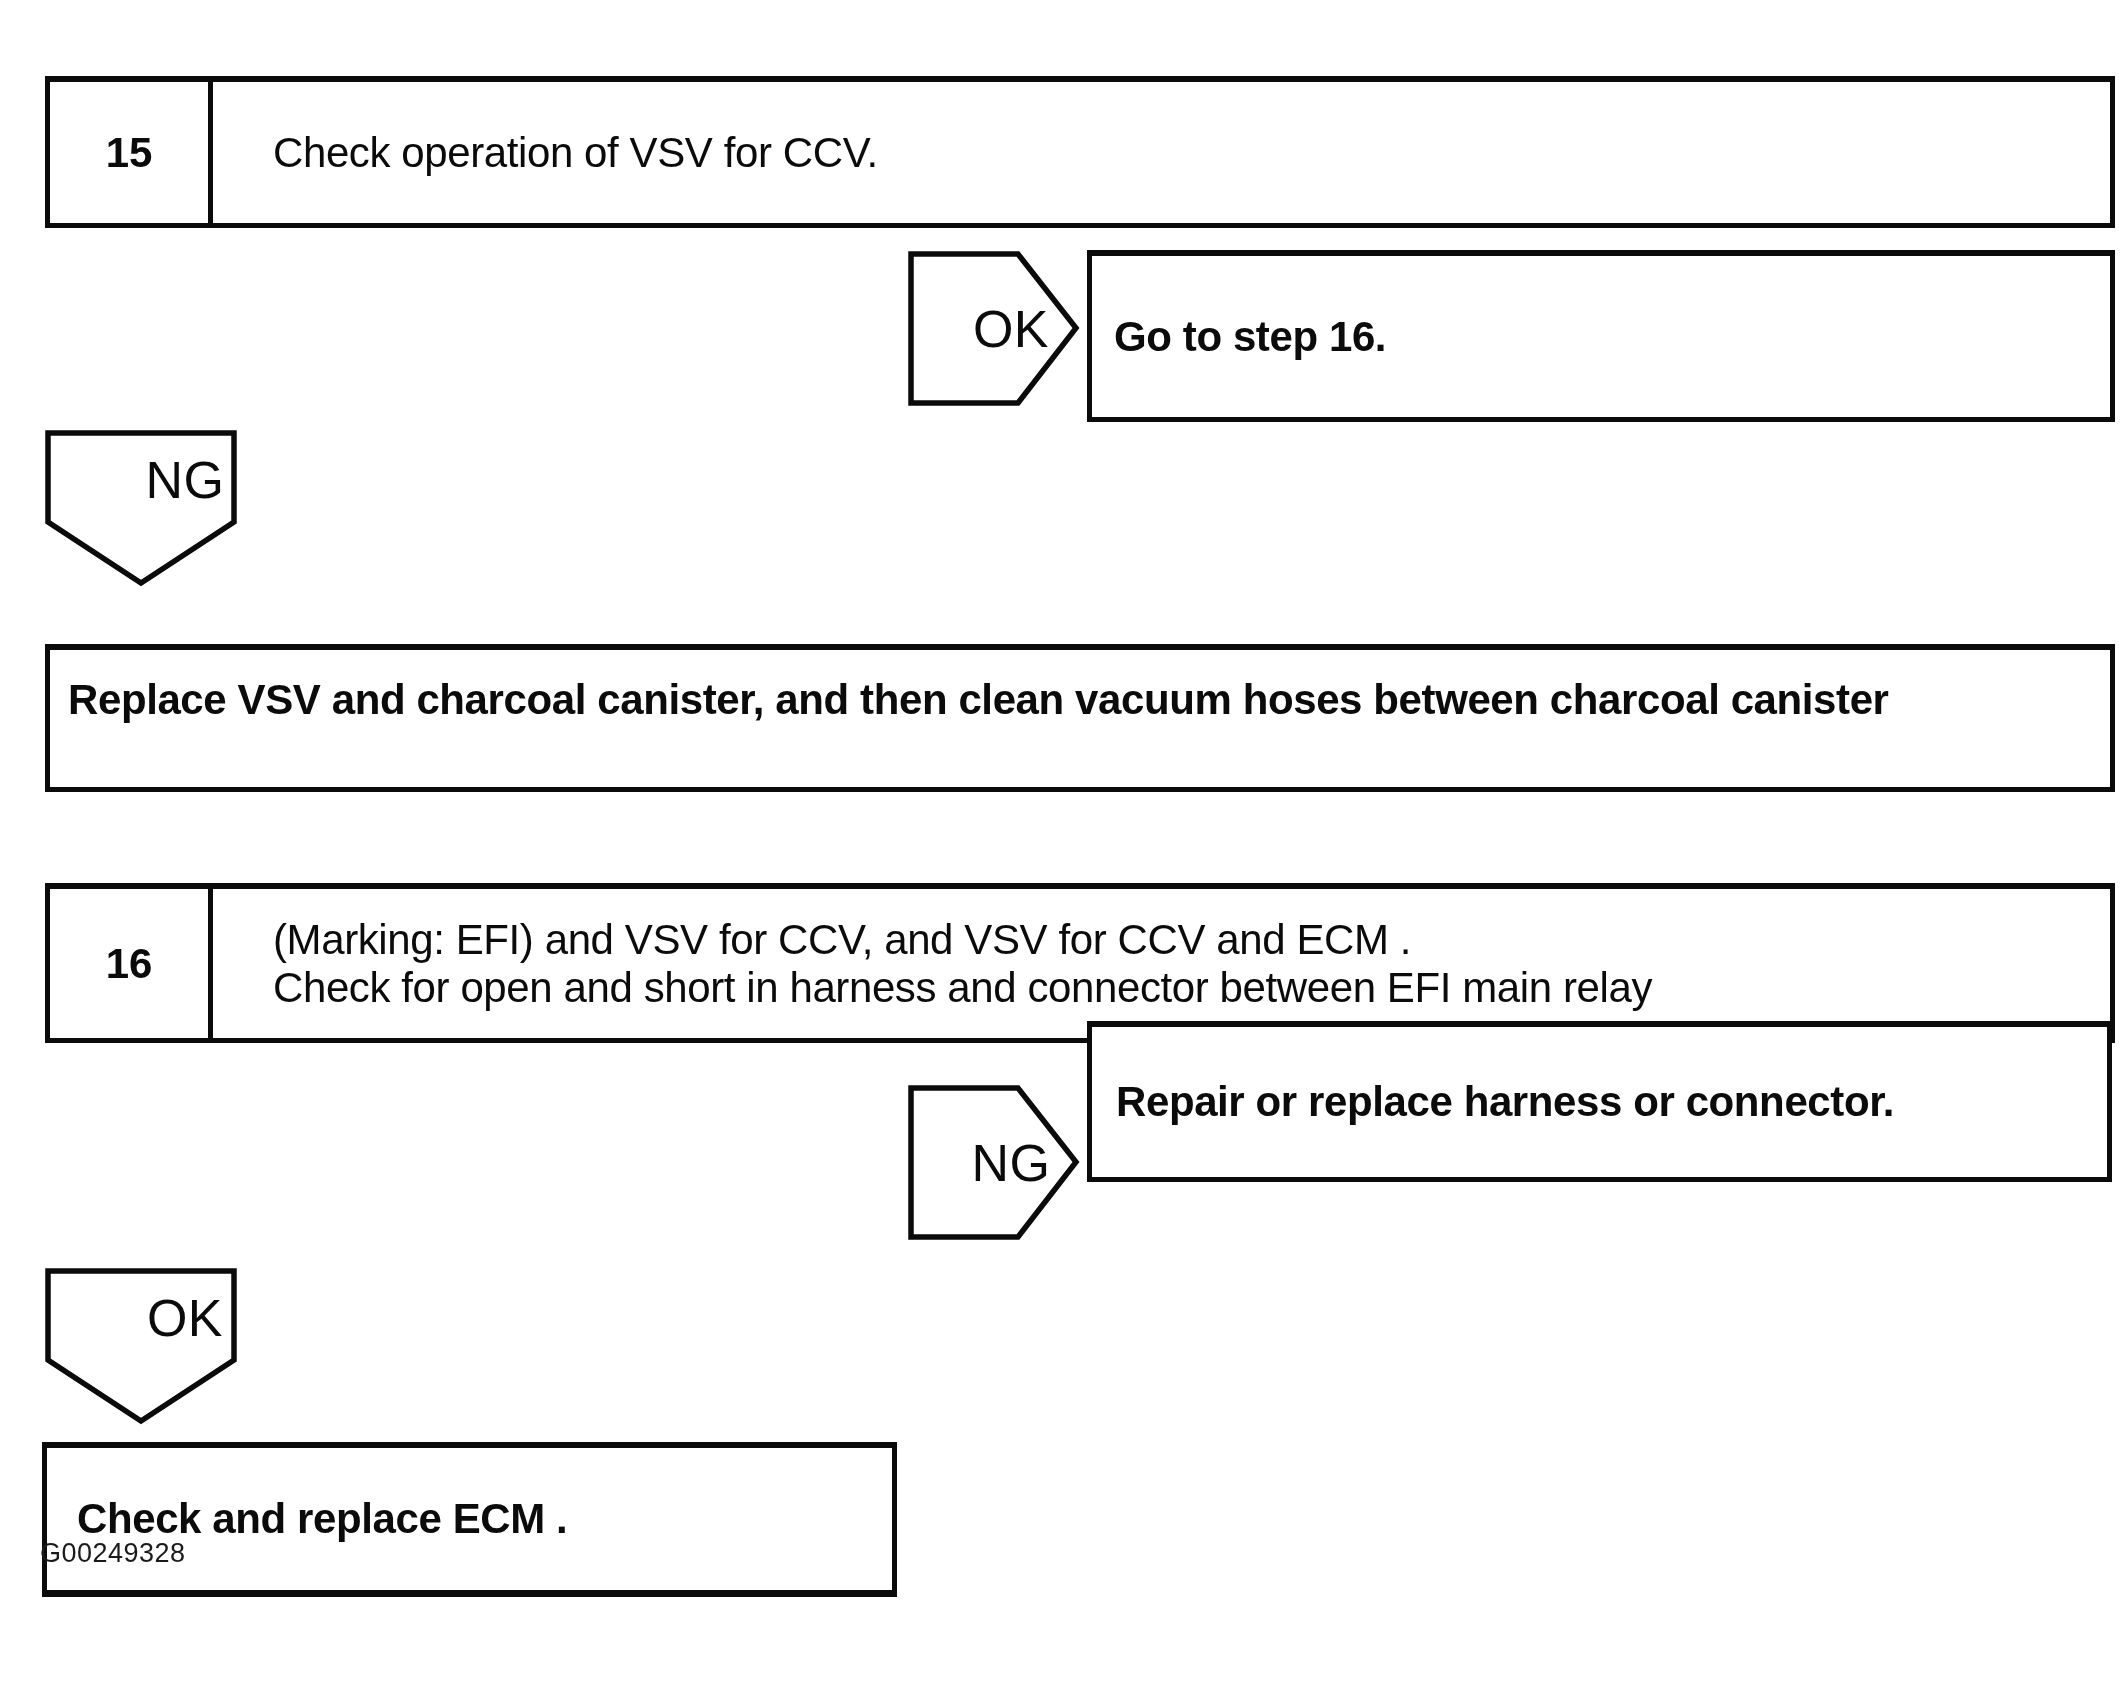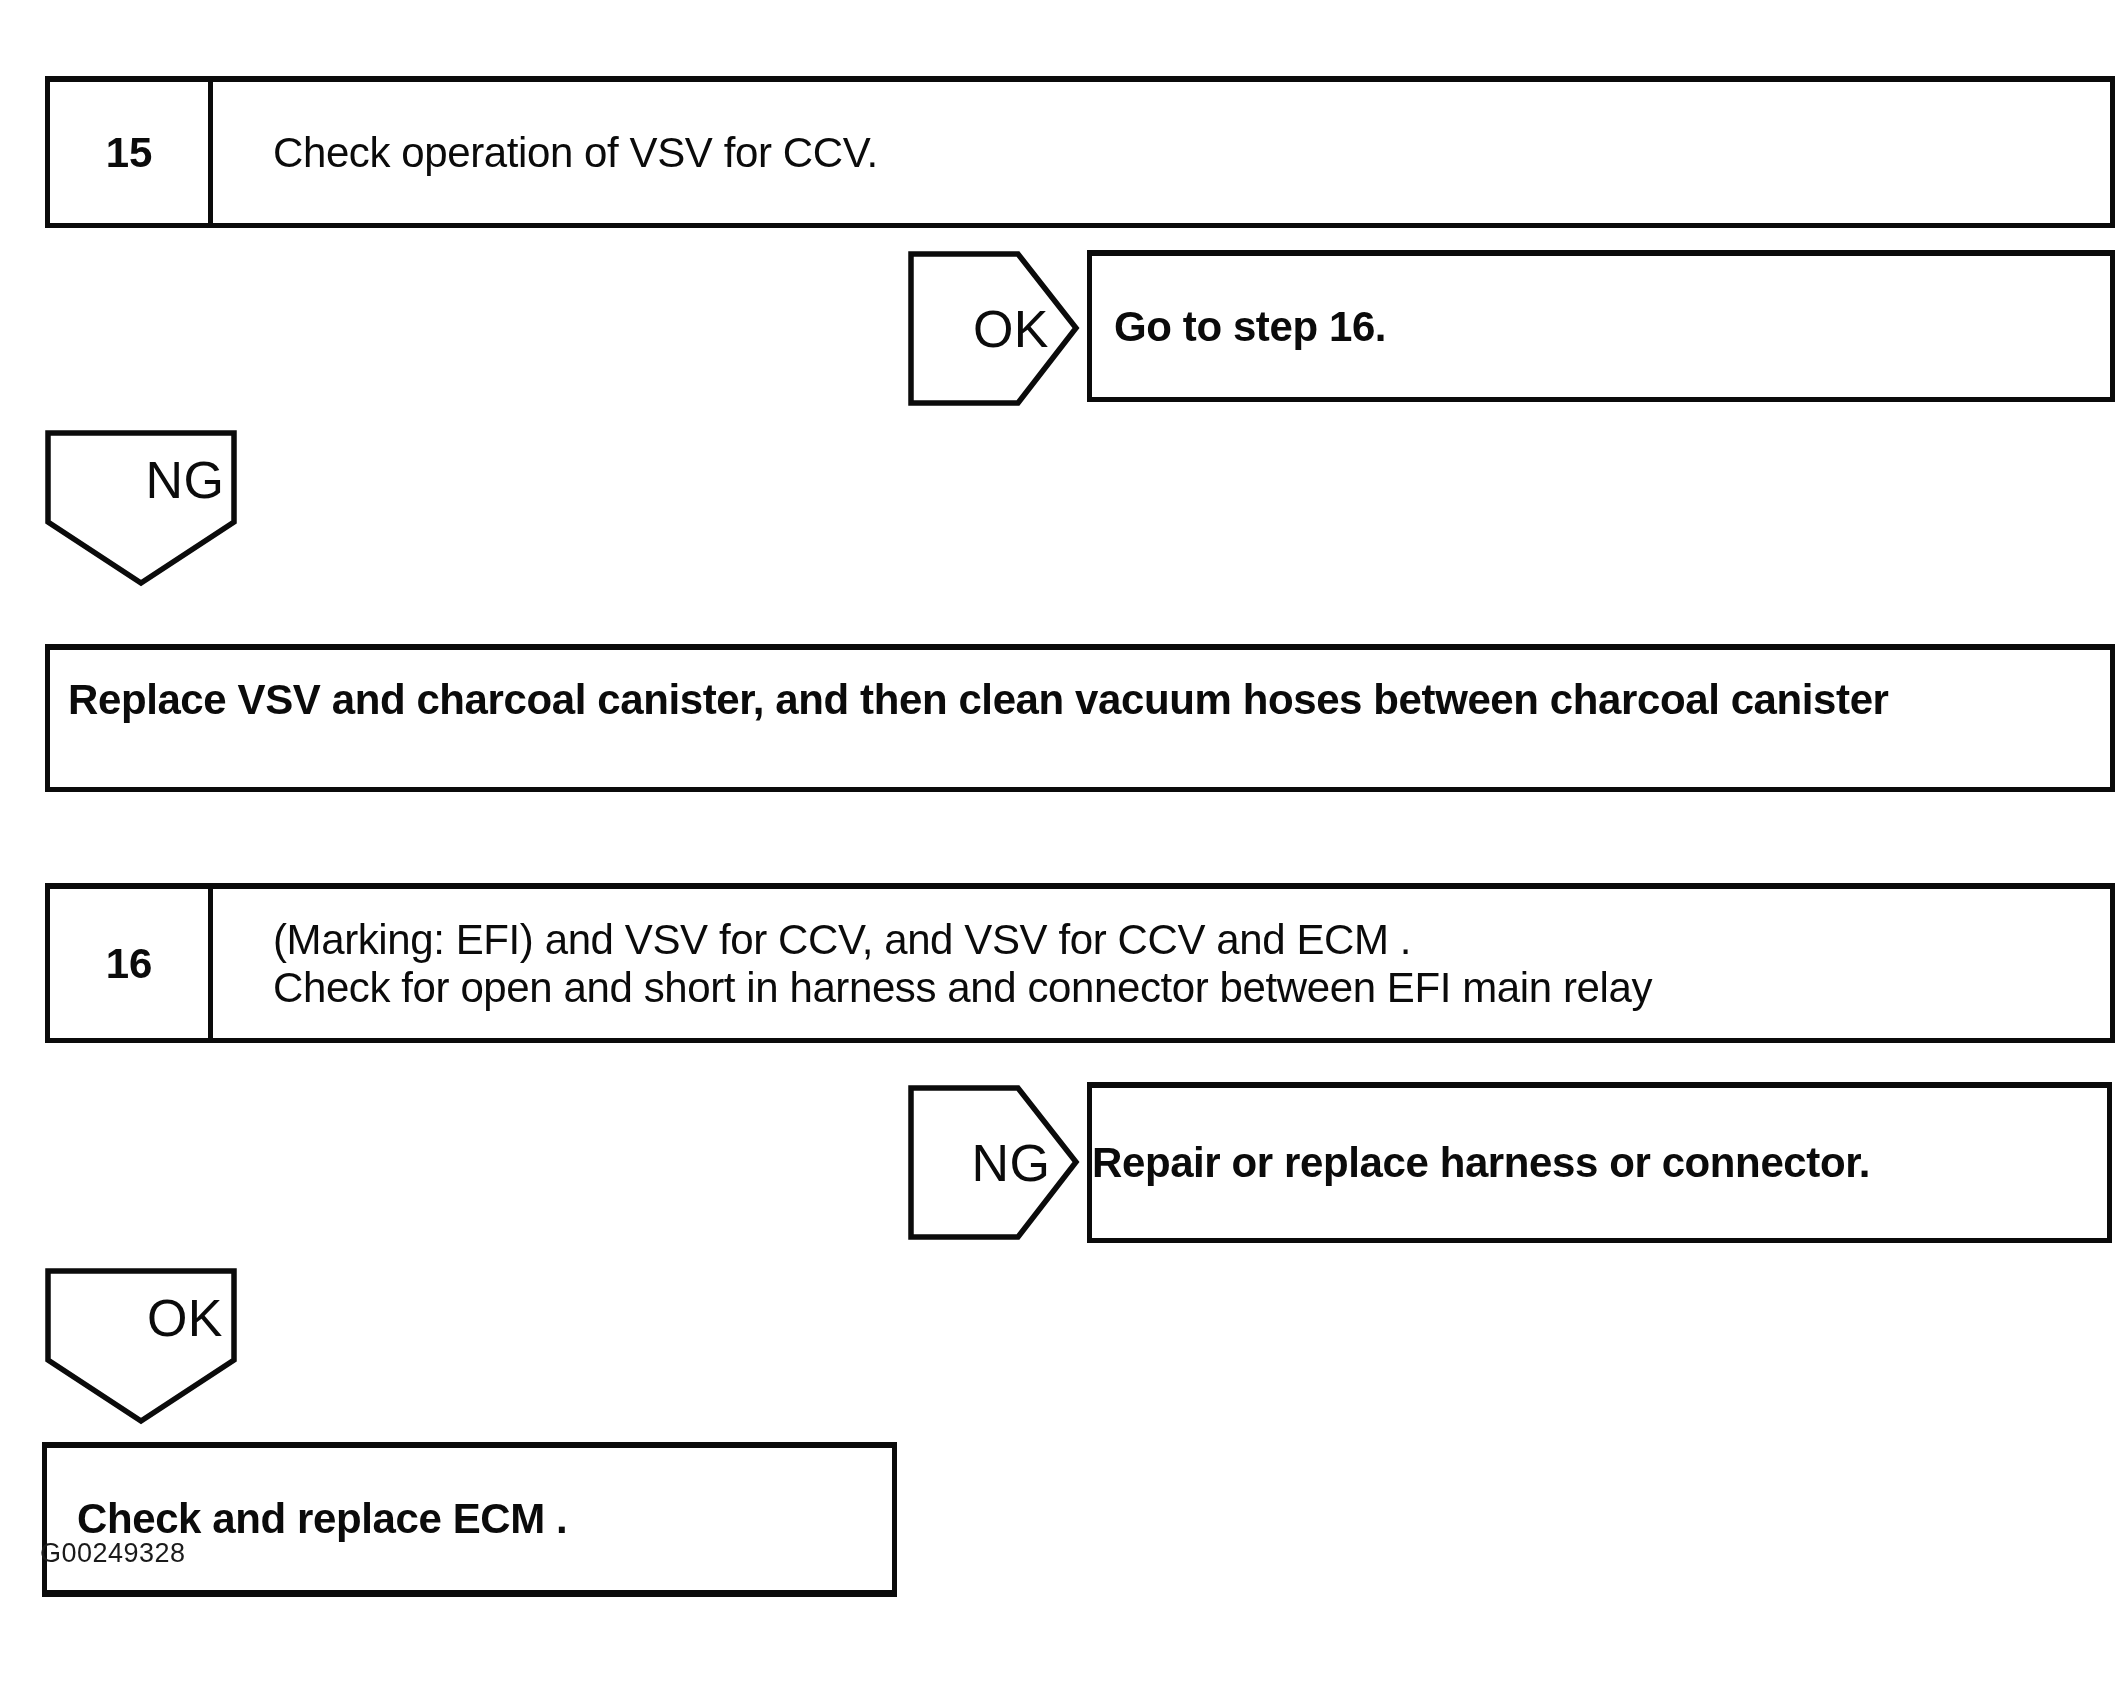--- a/index.html
+++ b/index.html
@@ -97,21 +97,21 @@
     </div>
   </div>
 
   <div class="pent" style="left:908px; top:251px; width:172px; height:155px;">
     <svg width="172" height="155" viewBox="0 0 172 155">
       <polygon points="3,3 110,3 168,77 110,152 3,152" fill="#ffffff" stroke="#0b0b0b" stroke-width="5.5"></polygon>
     </svg>
     <div class="pent-label" style="width:118px; height:155px;">OK</div>
   </div>
 
-  <div class="abs result-box" style="left:1087px; top:250px; width:1028px; height:152px; padding-left:22px;">
+  <div class="abs result-box" style="left:1087px; top:250px; width:1028px; height:172px; padding-left:22px;">
     <div class="line">Go to step 16.</div>
   </div>
 
   <div class="pent" style="left:45px; top:430px; width:192px; height:157px;">
     <svg width="192" height="157" viewBox="0 0 192 157">
       <polygon points="3,3 189,3 189,92 96,153 3,92" fill="#ffffff" stroke="#0b0b0b" stroke-width="5.5"></polygon>
     </svg>
     <div class="pent-label" style="width:192px; height:100px;">NG</div>
   </div>
 
@@ -127,21 +127,21 @@
     </div>
   </div>
 
   <div class="pent" style="left:908px; top:1085px; width:172px; height:155px;">
     <svg width="172" height="155" viewBox="0 0 172 155">
       <polygon points="3,3 110,3 168,77 110,152 3,152" fill="#ffffff" stroke="#0b0b0b" stroke-width="5.5"></polygon>
     </svg>
     <div class="pent-label" style="width:118px; height:155px;">NG</div>
   </div>
 
-  <div class="abs result-box" style="left:1087px; top:1082px; width:1025px; height:161px; ">
+  <div class="abs result-box" style="left:1087px; top:1021px; width:1025px; height:161px; padding-left:24px;">
     <div class="line">Repair or replace harness or connector.</div>
   </div>
 
   <div class="pent" style="left:45px; top:1268px; width:192px; height:157px;">
     <svg width="192" height="157" viewBox="0 0 192 157">
       <polygon points="3,3 189,3 189,92 96,153 3,92" fill="#ffffff" stroke="#0b0b0b" stroke-width="5.5"></polygon>
     </svg>
     <div class="pent-label" style="width:192px; height:100px;">OK</div>
   </div>
 

